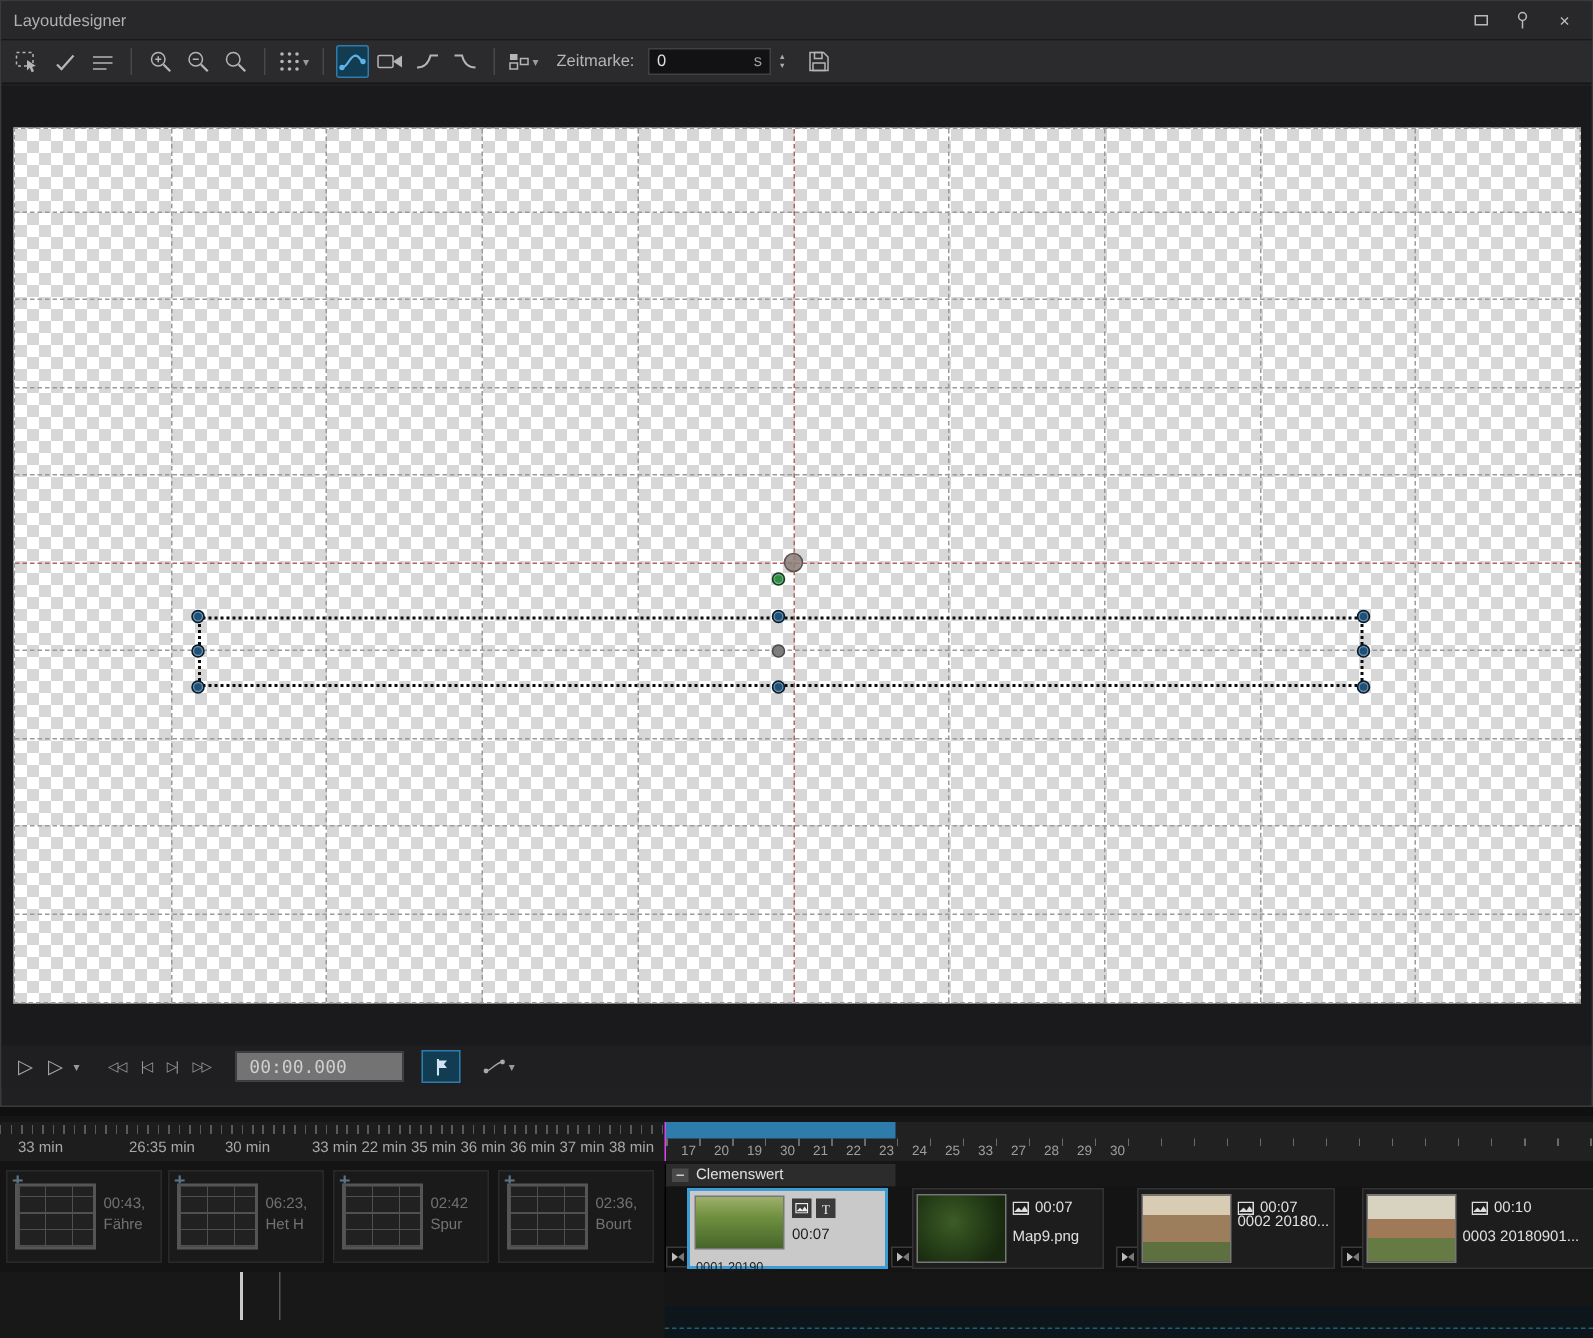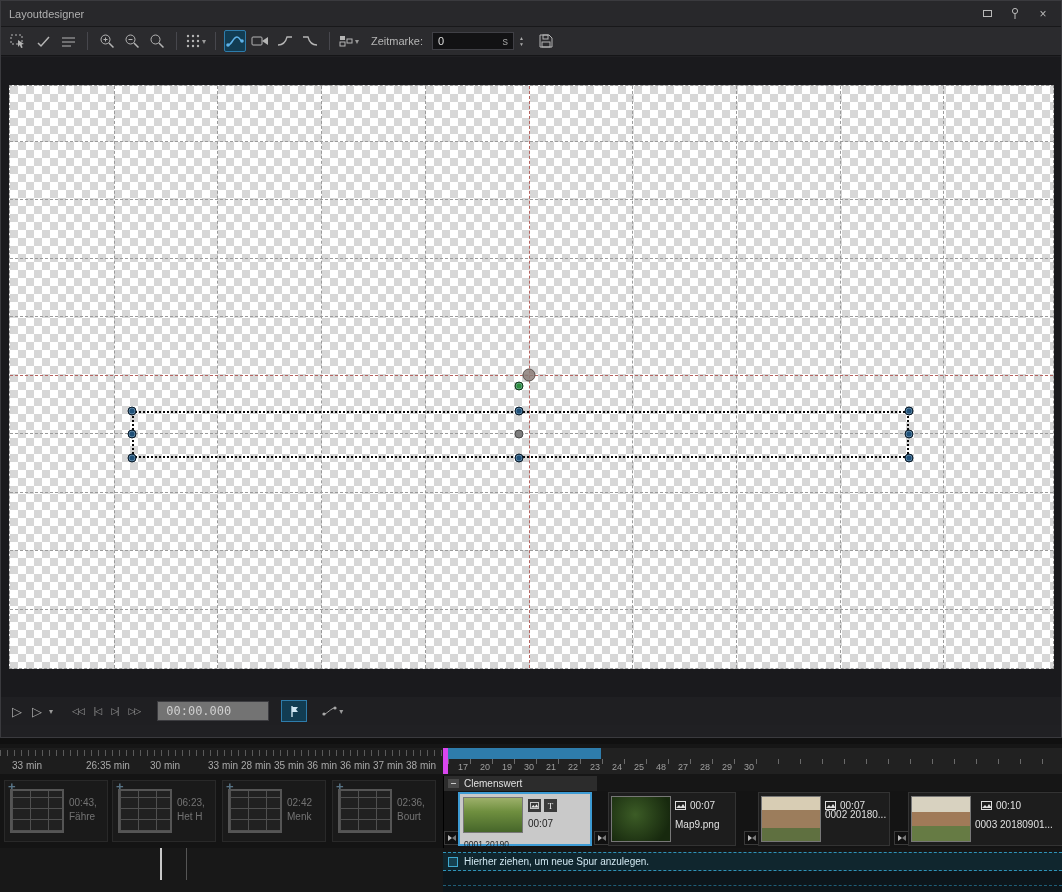--- a/index.html
+++ b/index.html
@@ -64,21 +64,21 @@
   .flag-btn { width:26px; height:22px; border:1px solid #2e7cab; background:#123c52;
     display:flex; align-items:center; justify-content:center; margin-right:10px; }
 
   
   .timeline { position:absolute; left:0; top:744px; width:1062px; height:148px; background:#161616; }
   .ruler-left { position:absolute; left:0; top:4px; width:443px; height:26px; background:#1d1d1d; }
   .ruler-left .ticks { position:absolute; left:0; top:2px; width:100%; height:6px;
     background:repeating-linear-gradient(90deg,#5a5a5a 0 1px,transparent 1px 7px); }
   .min-label { position:absolute; top:12px; font-size:10px; color:#a9a9a9; white-space:nowrap; }
   .ruler-right { position:absolute; left:443px; top:4px; width:619px; height:26px;
-    background:#212121; border-left:5px solid #d946ef; }
+    background:#212121; border-left:1px solid #d946ef; }
   .range-bar { position:absolute; left:0; top:0; width:153px; height:11px; background:#2e7cab; }
   .ruler-right .ticks { position:absolute; left:0; top:11px; width:100%; height:5px;
     background:repeating-linear-gradient(90deg,#6a6a6a 0 1px,transparent 1px 22px); }
   .num-label { position:absolute; top:14px; font-size:9px; color:#9f9f9f; }
 
   .left-clips { position:absolute; left:0; top:30px; width:443px; height:74px;
     background:#141414; opacity:.55; }
   .lclip { position:absolute; top:6px; width:104px; height:62px; background:#1f1f1f; border:1px solid #3a3a3a; }
   .lclip .thumb { position:absolute; left:5px; top:8px; width:54px; height:44px;
     border:2px solid #8a8a8a; background-color:#2a2a2a;
@@ -322,41 +322,41 @@
   </div>
 
   <div class="timeline">
 
     <div class="ruler-left">
       <div class="ticks"></div>
       <span class="min-label" style="left:12px">33 min</span>
       <span class="min-label" style="left:86px">26:35 min</span>
       <span class="min-label" style="left:150px">30 min</span>
       <span class="min-label" style="left:208px">33 min</span>
-      <span class="min-label" style="left:241px">28 min</span>
+      <span class="min-label" style="left:241px">22 min</span>
       <span class="min-label" style="left:274px">35 min</span>
       <span class="min-label" style="left:307px">36 min</span>
       <span class="min-label" style="left:340px">36 min</span>
       <span class="min-label" style="left:373px">37 min</span>
       <span class="min-label" style="left:406px">38 min</span>
     </div>
 
     <div class="ruler-right">
       <div class="range-bar"></div>
       <div class="ticks"></div>
       <span class="num-label" style="left:10px">17</span>
       <span class="num-label" style="left:32px">20</span>
       <span class="num-label" style="left:54px">19</span>
       <span class="num-label" style="left:76px">30</span>
       <span class="num-label" style="left:98px">21</span>
       <span class="num-label" style="left:120px">22</span>
       <span class="num-label" style="left:142px">23</span>
       <span class="num-label" style="left:164px">24</span>
       <span class="num-label" style="left:186px">25</span>
-      <span class="num-label" style="left:208px">48</span>
+      <span class="num-label" style="left:208px">33</span>
       <span class="num-label" style="left:230px">27</span>
       <span class="num-label" style="left:252px">28</span>
       <span class="num-label" style="left:274px">29</span>
       <span class="num-label" style="left:296px">30</span>
     </div>
 
     <div class="left-clips">
       <div class="lclip" style="left:4px">
         <span class="plus">+</span>
         <div class="thumb"></div>
@@ -366,21 +366,21 @@
       <div class="lclip" style="left:112px">
         <span class="plus">+</span>
         <div class="thumb"></div>
         <span class="dur">06:23,</span>
         <span class="nm">Het H</span>
       </div>
       <div class="lclip" style="left:222px">
         <span class="plus">+</span>
         <div class="thumb"></div>
         <span class="dur">02:42</span>
-        <span class="nm">Menk</span>
+        <span class="nm">Spur</span>
       </div>
       <div class="lclip" style="left:332px">
         <span class="plus">+</span>
         <div class="thumb"></div>
         <span class="dur">02:36,</span>
         <span class="nm">Bourt</span>
       </div>
     </div>
 
     <div class="track-header">
@@ -462,24 +462,20 @@
           <svg width="11" height="9" viewBox="0 0 11 9">
               <rect x="0.5" y="0.5" width="10" height="8" fill="none" stroke="#ddd"></rect>
               <path d="M1 7l3-3 2 2 2-3 2 3v1z" fill="#ddd"></path>
             </svg>
           <span>00:10</span>
         </span>
         <span class="cname" style="left:66px;top:26px">0003 20180901...</span>
       </div>
     </div>
 
-    <div class="new-track">
-      <span class="nt-icon"></span>
-      <span class="nt-text">Hierher ziehen, um neue Spur anzulegen.</span>
-    </div>
     <div class="below-right">
       <div class="dash"></div>
     </div>
     <div class="left-bottom">
       <div class="vline1"></div>
       <div class="vline2"></div>
     </div>
   </div>
 </div>
 

